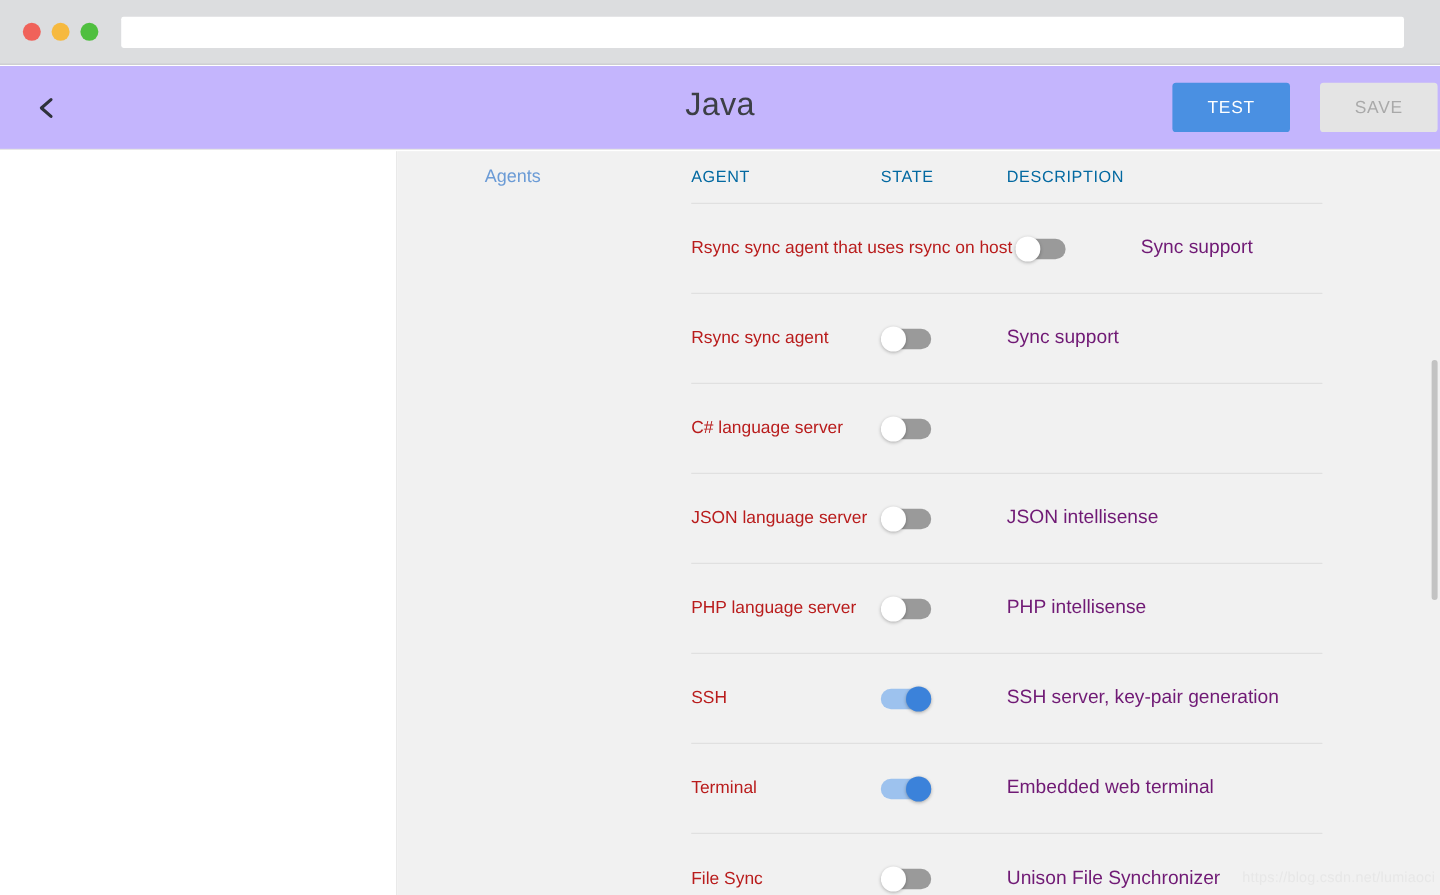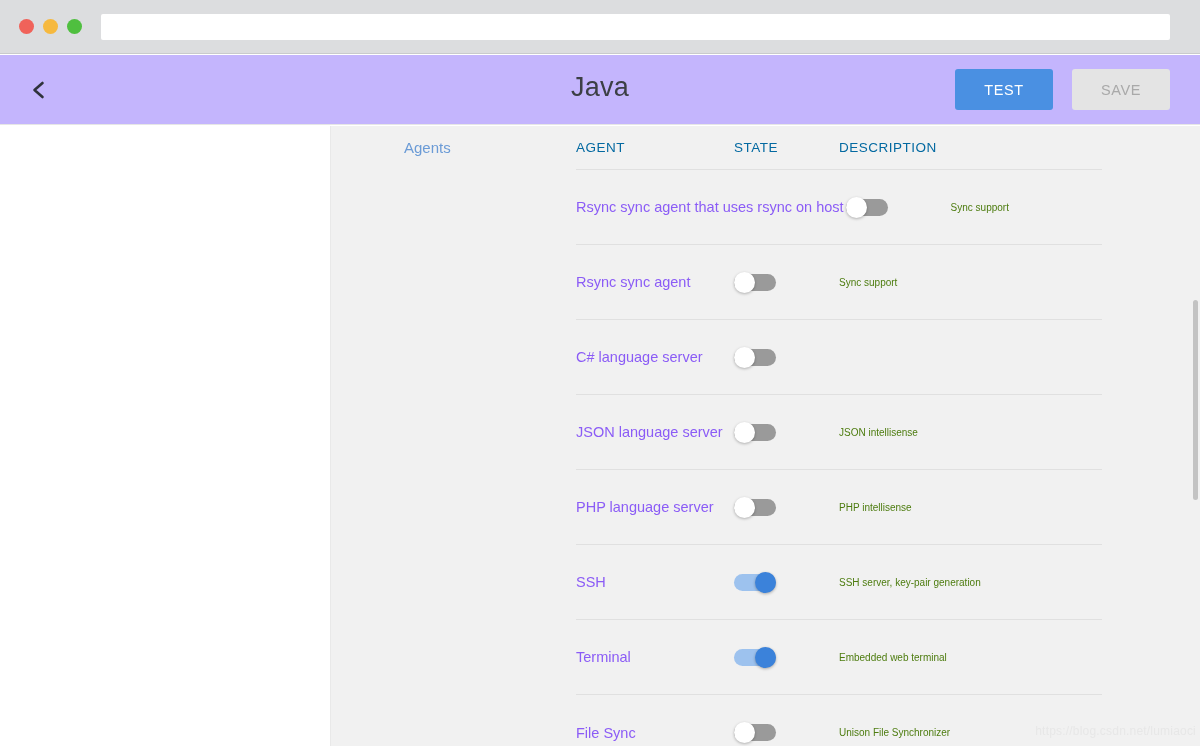--- a/index.html
+++ b/index.html
@@ -85,24 +85,24 @@
     top: 17px;
     text-align: center;
     font-size: 27px;
     font-weight: 400;
     color: #3c3f45;
     letter-spacing: 0.2px;
   }
 
   .header-actions {
     position: absolute;
-    right: 30px;
+    right: 2px;
     top: 14px;
     display: flex;
-    gap: 19px;
+    gap: 25px;
   }
   .btn {
     height: 41px;
     min-width: 98px;
     border: none;
     border-radius: 3px;
     font-family: "Liberation Sans", sans-serif;
     font-size: 14.5px;
     font-weight: 400;
     letter-spacing: 0.6px;
@@ -181,35 +181,35 @@
   .row {
     display: flex;
     align-items: center;
     height: 75px;
     border-bottom: 1px solid #e0e0e0;
   }
   .row:last-child { border-bottom: none; }
 
   .cell-agent {
     font-size: 14.5px;
-    color: #8b5cf6;
+    color: #b91c1c;
     white-space: nowrap;
     flex: 0 0 auto;
     min-width: 158px;
     padding-right: 2px;
   }
   .cell-state {
     flex: 0 0 auto;
     width: 105px;
     display: flex;
     align-items: center;
   }
   .cell-desc {
-    font-size: 10px;
-    color: #4d7c0f;
+    font-size: 16px;
+    color: #701a75;
     white-space: nowrap;
     flex: 1 1 auto;
   }
 
   
   .toggle {
     position: relative;
     width: 42px;
     height: 21px;
     border-radius: 11px;

